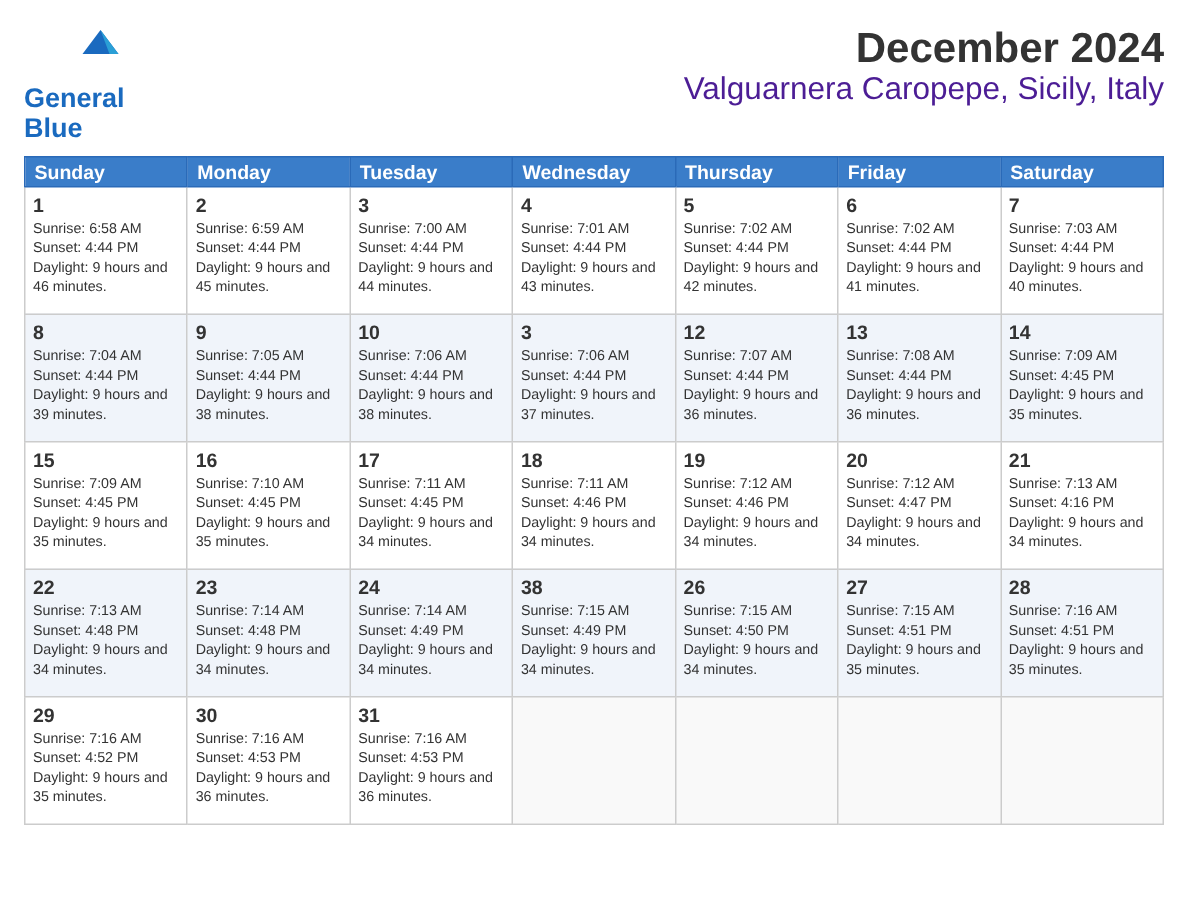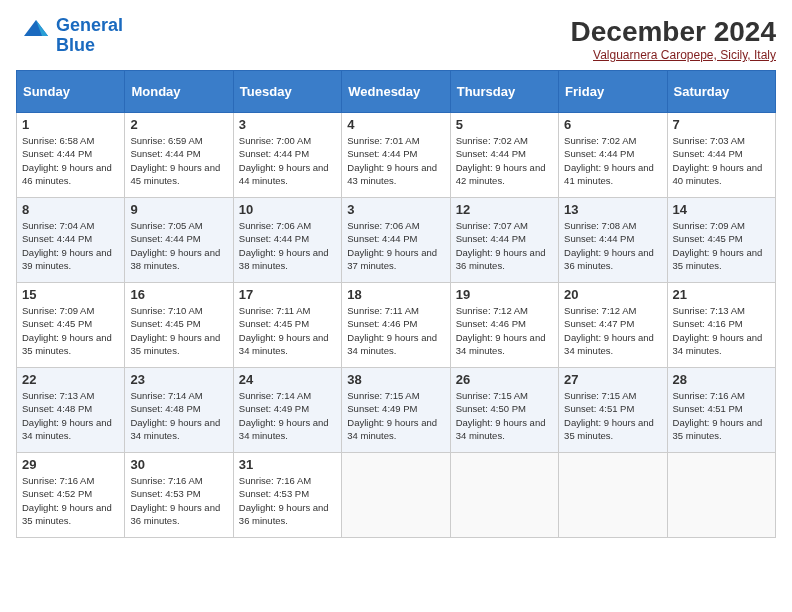--- a/index.html
+++ b/index.html
@@ -11,22 +11,23 @@
       padding: 16px;
     }
     .header-area {
       display: flex;
       justify-content: space-between;
       align-items: flex-start;
       margin-bottom: 8px;
     }
     .logo {
       display: flex;
-      align-items: flex-start;
+      align-items: flex-end;
       gap: 4px;
+      flex-direction: column;
     }
     .logo-text {
       font-size: 18px;
       font-weight: bold;
       color: #333;
       line-height: 1.1;
     }
     .logo-blue { color: #1a6abf; }
     .logo-icon {
       width: 36px;
@@ -34,34 +35,33 @@
     }
     .title-block {
       text-align: right;
     }
     .month-title {
       font-size: 28px;
       font-weight: bold;
       color: #333;
     }
     .location-title {
-      font-size: 12px;
-      color: #7f1d1d;
-      text-decoration: underline;
+      font-size: 21px;
+      color: #4c1d95;
     }
     .calendar-table {
       width: 100%;
       border-collapse: collapse;
       table-layout: fixed;
     }
     .calendar-table th {
       background: #3a7dc9;
       color: #fff;
       text-align: left;
-      padding: 13px 6px;
+      padding: 2px 6px;
       font-size: 13px;
       font-weight: bold;
       border: 1px solid #2a6ab8;
     }
     .calendar-table td {
       vertical-align: top;
       border: 1px solid #ccc;
       padding: 4px 5px;
       font-size: 10px;
       color: #333;

